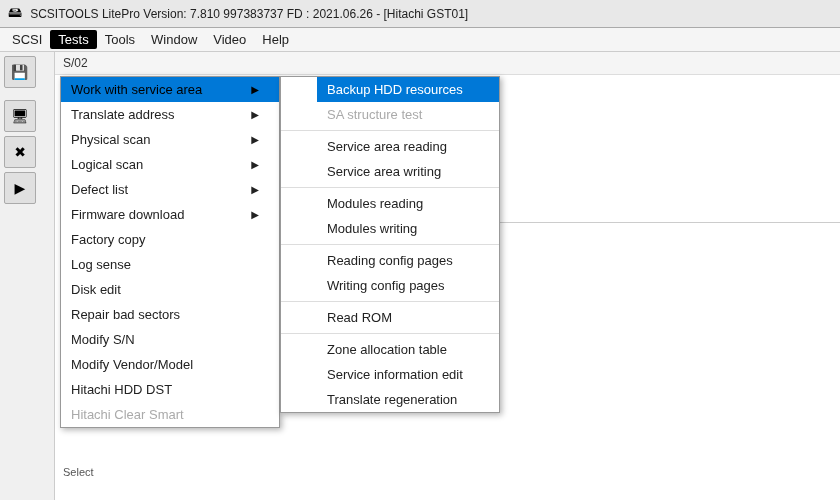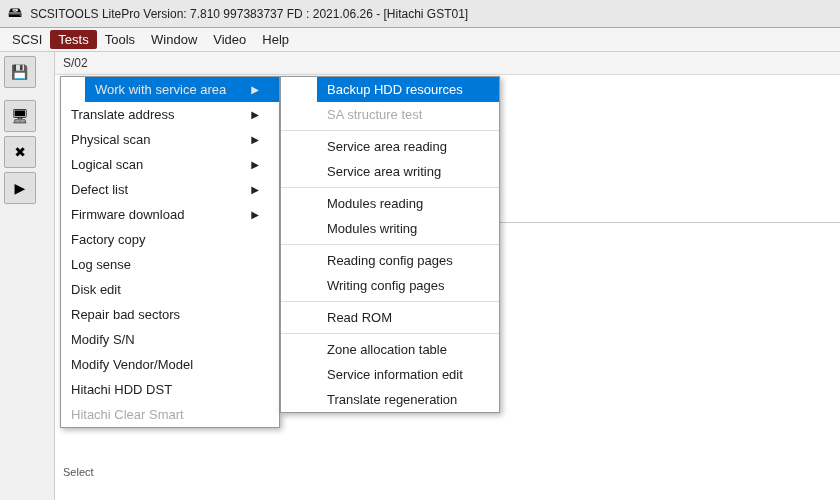--- a/index.html
+++ b/index.html
@@ -38,21 +38,21 @@
       padding: 0 4px;
     }
     .menu-item {
       padding: 2px 8px;
       cursor: pointer;
       font-size: 13px;
       color: #222;
       border-radius: 2px;
     }
     .menu-item.active {
-      background: #7f1d1d;
+      background: #000000;
       color: white;
     }
 
     
     .main-area {
       display: flex;
       height: calc(500px - 28px - 24px);
       position: relative;
     }
 
@@ -100,22 +100,21 @@
       cursor: pointer;
       display: flex;
       justify-content: space-between;
       align-items: center;
       color: #222;
       font-size: 13px;
       white-space: nowrap;
     }
     .menu-level1-item.highlighted {
       background: #0078d7;
-      color: #e5e5e5;
-      margin-left: 24px;
+      color: #000000;
     }
     .menu-level1-item.disabled {
       color: #aaa;
     }
     .menu-arrow {
       font-size: 10px;
       margin-left: 10px;
     }
 
     

